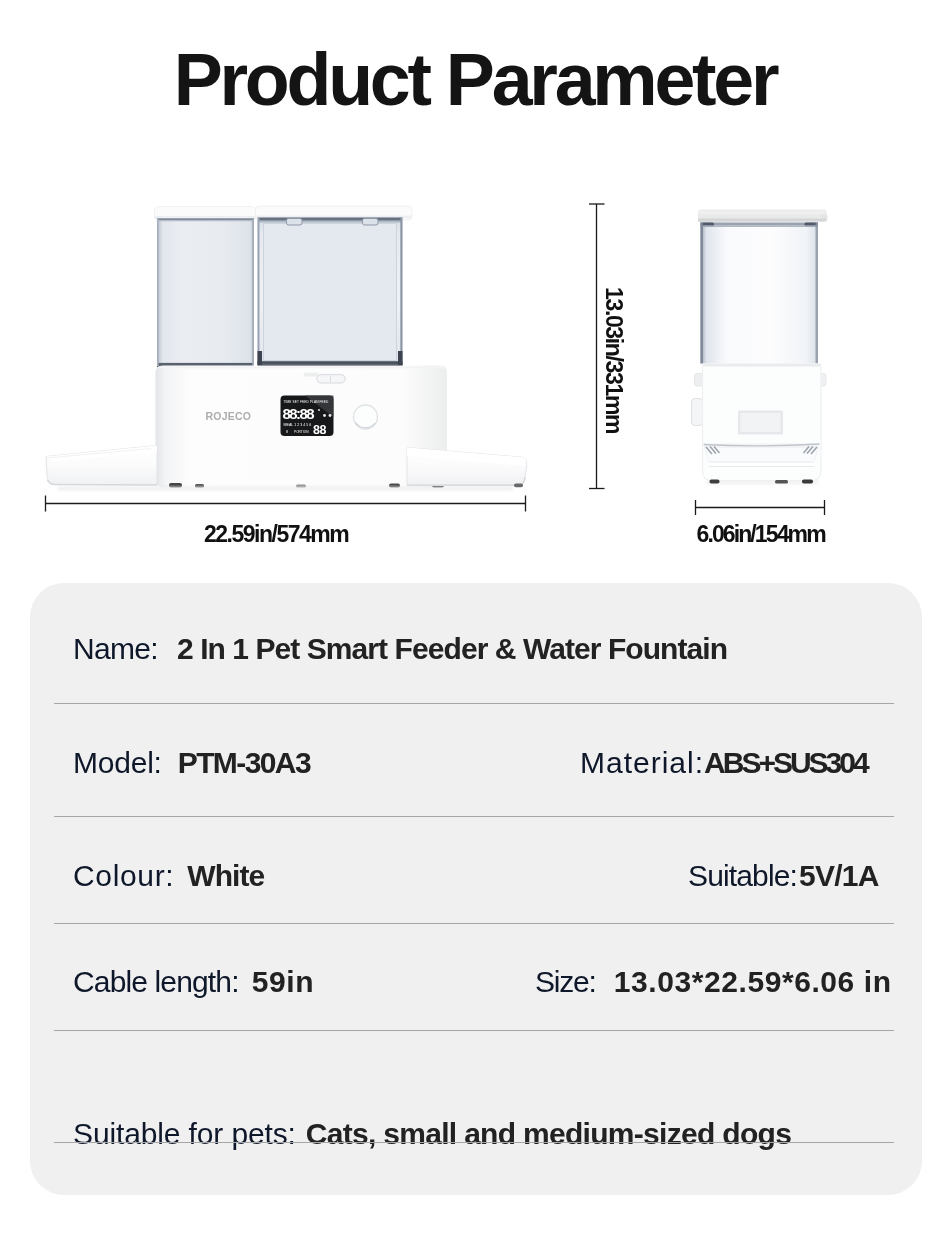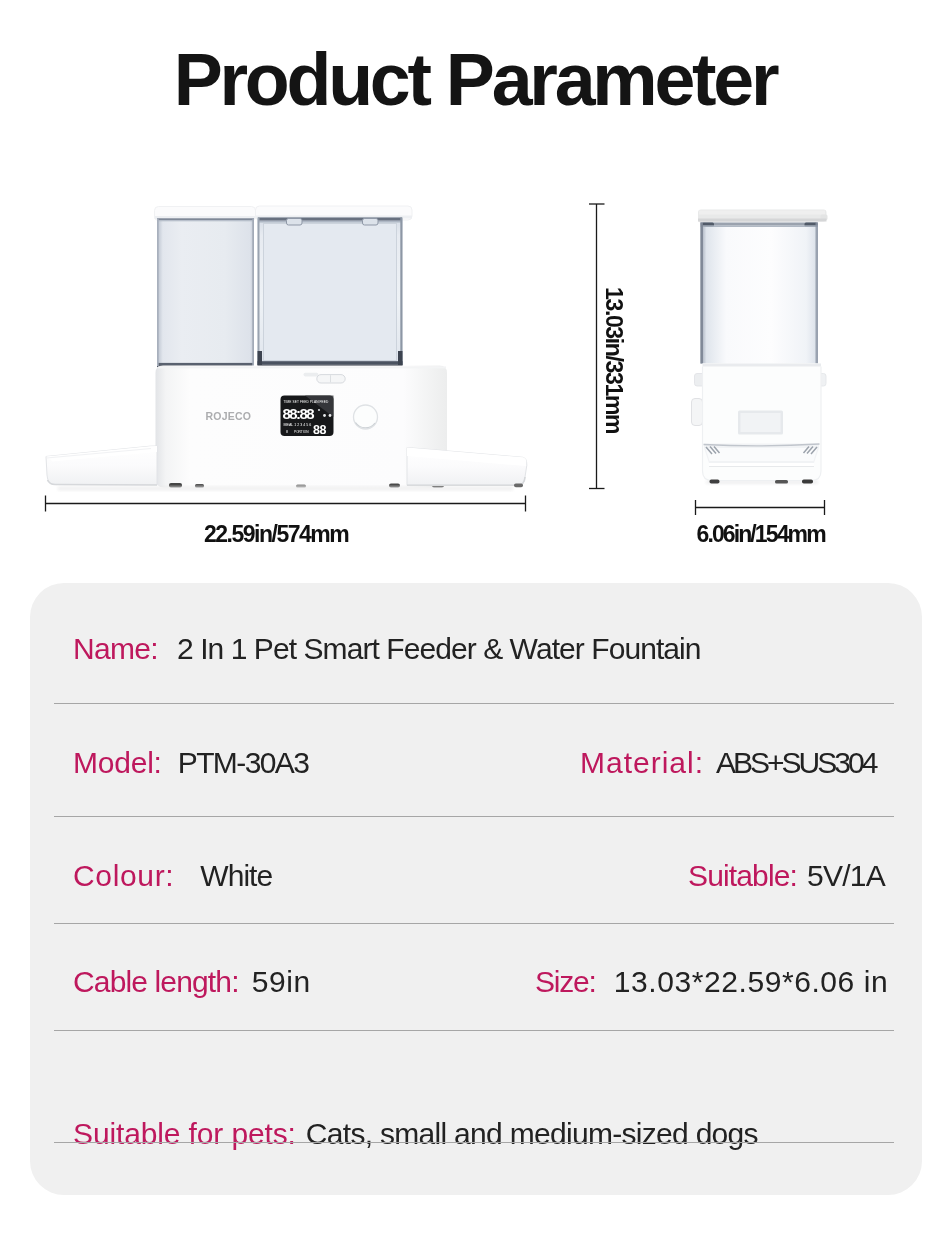--- a/index.html
+++ b/index.html
@@ -1,19 +1,19 @@
 <!DOCTYPE html>
 <html><head>
 <meta charset="utf-8">
 <style>
 html,body{margin:0;padding:0;}
 body{width:950px;height:1249px;background:#ffffff;font-family:"Liberation Sans",sans-serif;position:relative;overflow:hidden;}
 .abs{position:absolute;}
-.lbl{color:#be185d;}
-.val{color:#222222;font-weight:normal;}
+.lbl{color:#0f172a;}
+.val{color:#222222;font-weight:bold;}
 .row{position:absolute;font-size:30px;line-height:30px;white-space:nowrap;}
 .divider{position:absolute;left:54px;width:840px;height:1.2px;background:#a6a6a6;}
 .dimtxt{position:absolute;font-size:23px;font-weight:bold;color:#111;white-space:nowrap;line-height:24px;}
 </style>
 </head>
 <body>
 
 <div class="abs" id="title" style="left:0px;top:42.5px;width:950px;text-align:center;font-weight:bold;font-size:73.5px;line-height:74px;letter-spacing:-3.24px;color:#141414;"><span id="titlespan">Product Parameter</span></div>
 
 <svg class="abs" style="left:0;top:0;" width="950" height="570" viewBox="0 0 950 570">
@@ -223,27 +223,27 @@
 <div class="dimtxt" id="dim3" style="left:543px;top:346px;width:142px;transform:rotate(90deg);letter-spacing:-1.35px;">13.03in/331mm</div>
 
 <div class="abs" style="left:29.5px;top:583px;width:892px;height:612px;background:#f0f0f0;border-radius:34px;"></div>
 
 <div class="row" id="r1" style="left:73px;top:634px;"><span class="lbl" style="letter-spacing:-0.68px;">Name:</span><span class="val" style="margin-left:19px;letter-spacing:-0.93px;">2 In 1 Pet Smart Feeder &amp; Water Fountain</span></div>
 
 <div class="divider" style="top:702.5px;"></div>
 
 <div class="row" id="r2" style="left:73px;top:748px;"><span class="lbl" style="letter-spacing:-0.22px;">Model:</span><span class="val" style="margin-left:16px;letter-spacing:-1.6px;">PTM-30A3</span></div>
 
-<div class="row" id="r2b" style="left:580px;top:748px;"><span class="lbl" style="letter-spacing:1.0px;">Material:</span><span class="val" style="margin-left:12px;letter-spacing:-3.0px;">ABS+SUS304</span></div>
+<div class="row" id="r2b" style="left:580px;top:748px;"><span class="lbl" style="letter-spacing:1.0px;">Material:</span><span class="val" style="letter-spacing:-3.0px;">ABS+SUS304</span></div>
 
 <div class="divider" style="top:815.5px;"></div>
 
-<div class="row" id="r3" style="left:73px;top:861px;"><span class="lbl" style="letter-spacing:0.65px;text-align:center;">Colour:</span><span class="val" style="margin-left:26px;letter-spacing:-0.94px;">White</span></div>
-
-<div class="row" id="r3b" style="left:688px;top:861px;"><span class="lbl" style="letter-spacing:-0.86px;">Suitable:</span><span class="val" style="margin-left:10px;letter-spacing:-0.76px;">5V/1A</span></div>
+<div class="row" id="r3" style="left:73px;top:861px;"><span class="lbl" style="letter-spacing:0.65px;text-align:center;">Colour:</span><span class="val" style="margin-left:13px;letter-spacing:-0.94px;">White</span></div>
+
+<div class="row" id="r3b" style="left:688px;top:861px;"><span class="lbl" style="letter-spacing:-0.86px;">Suitable:</span><span class="val" style="margin-left:2px;letter-spacing:-0.76px;">5V/1A</span></div>
 
 <div class="divider" style="top:922.5px;"></div>
 
 <div class="row" id="r4" style="left:73px;top:967px;"><span class="lbl" style="letter-spacing:-0.86px;">Cable length:</span><span class="val" style="margin-left:13px;letter-spacing:0.6px;">59in</span></div>
 
 <div class="row" id="r4b" style="left:535px;top:967px;"><span class="lbl" style="letter-spacing:-1.2px;">Size:</span><span class="val" style="margin-left:18px;letter-spacing:0.58px;">13.03*22.59*6.06 in</span></div>
 
 <div class="divider" style="top:1030px;"></div>
 
 <div class="row" id="r5" style="left:73px;top:1103px;margin-top:16px;"><span class="lbl" style="letter-spacing:-0.13px;">Suitable for pets:</span><span class="val" style="margin-left:10px;letter-spacing:-0.7px;">Cats, small and medium-sized dogs</span></div>

